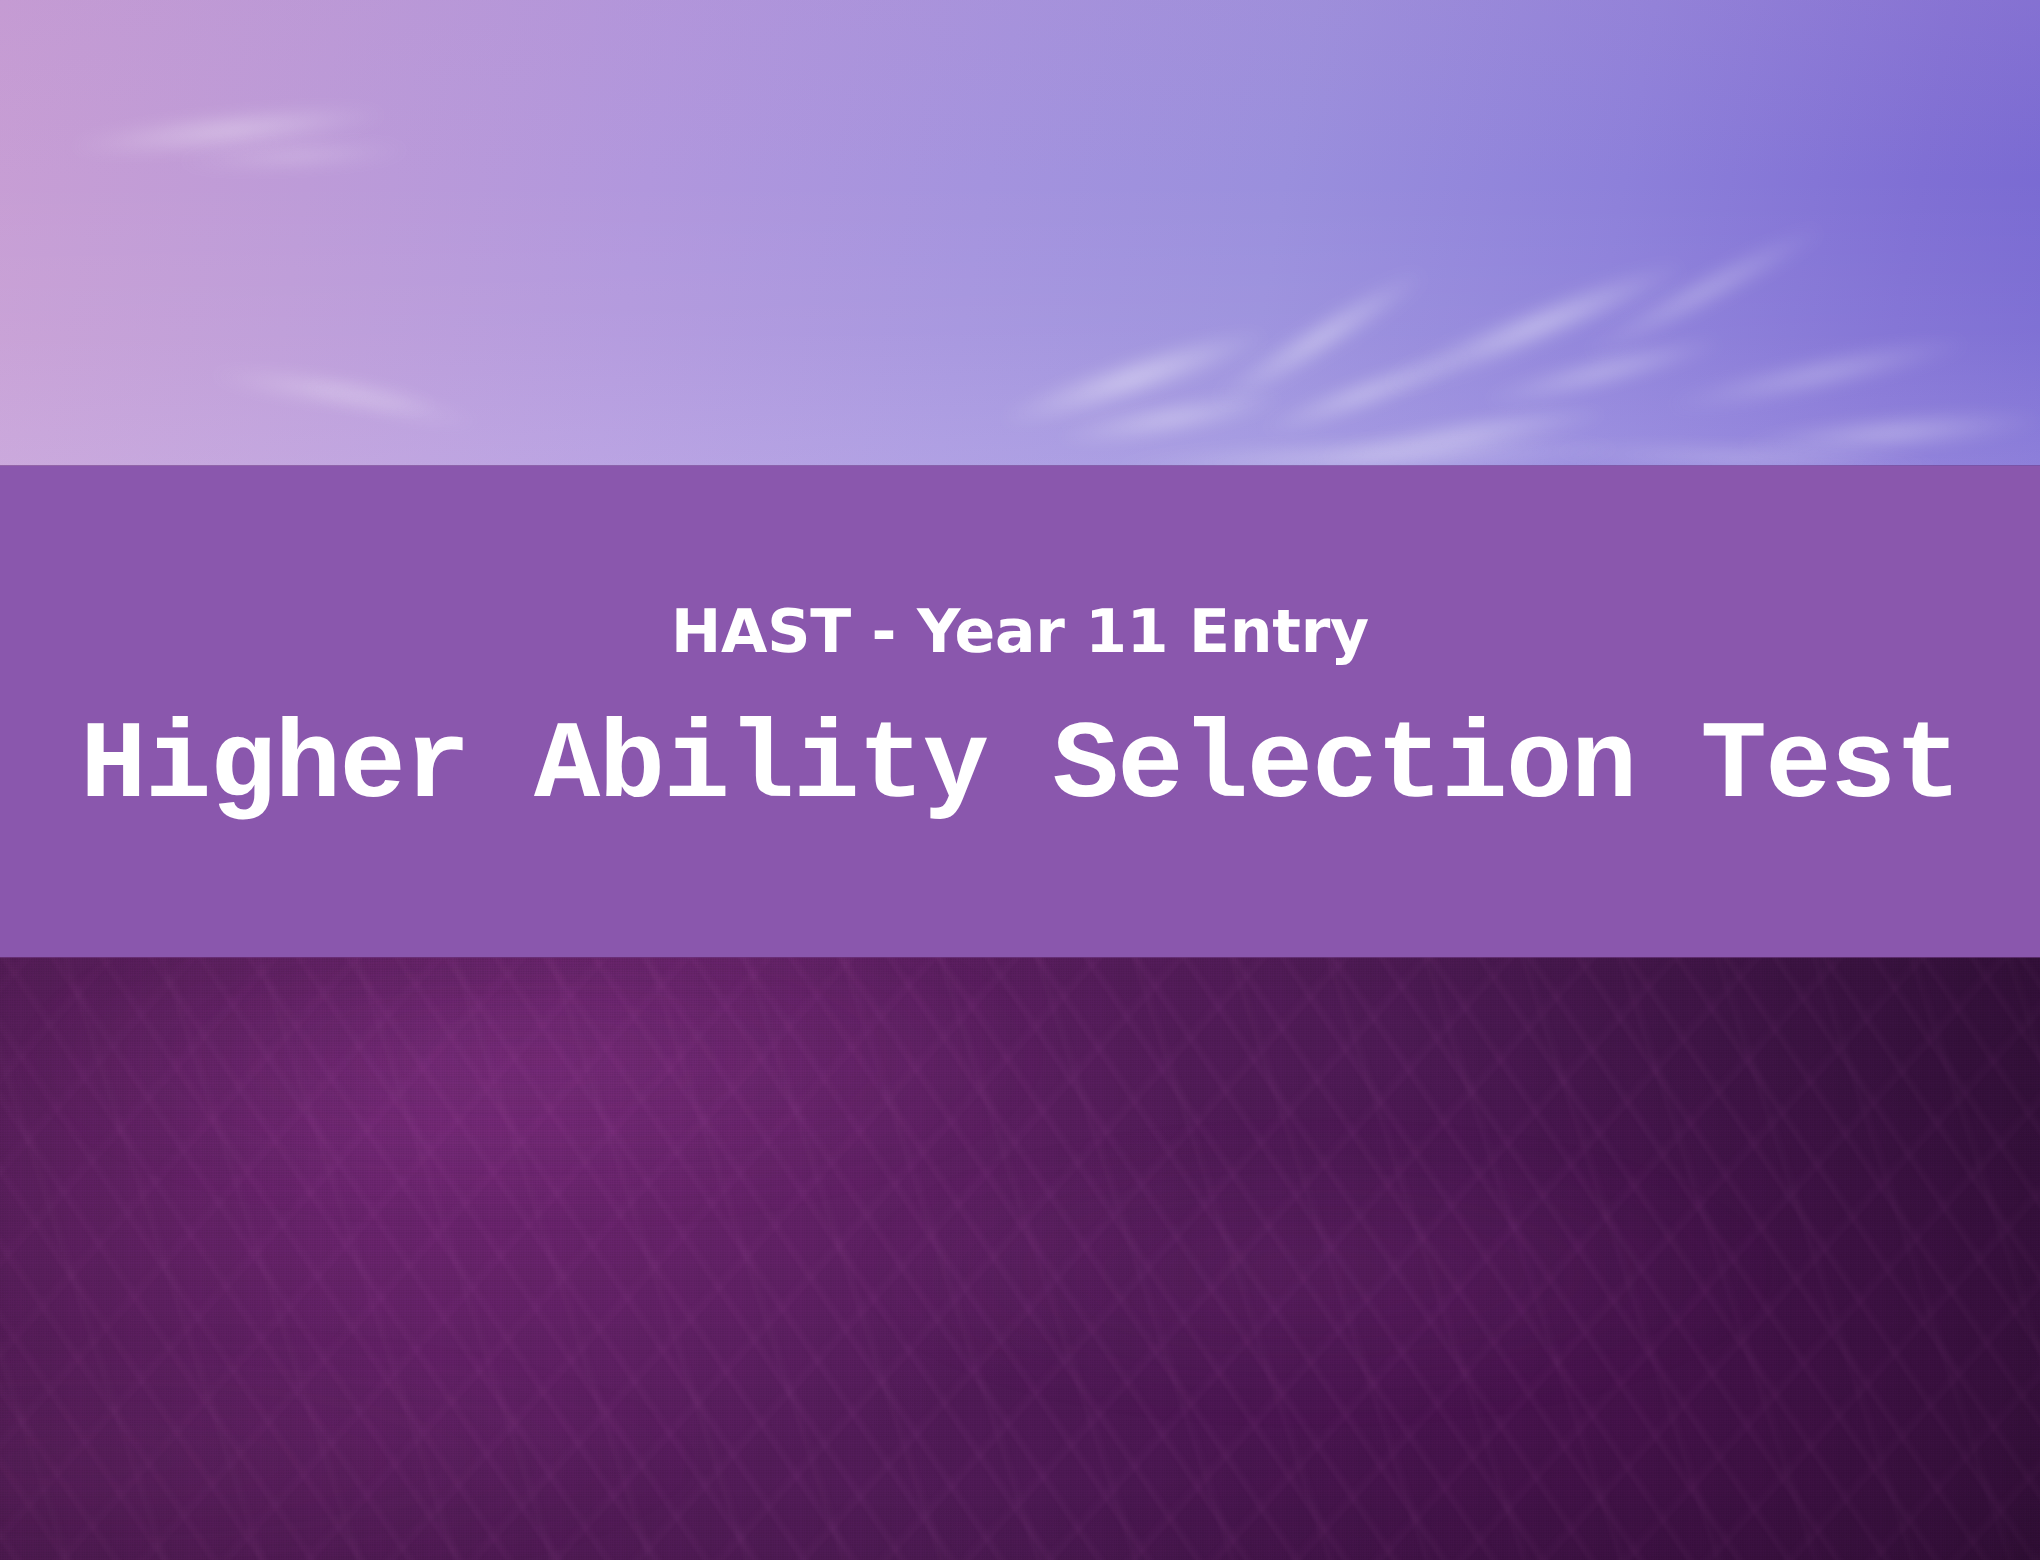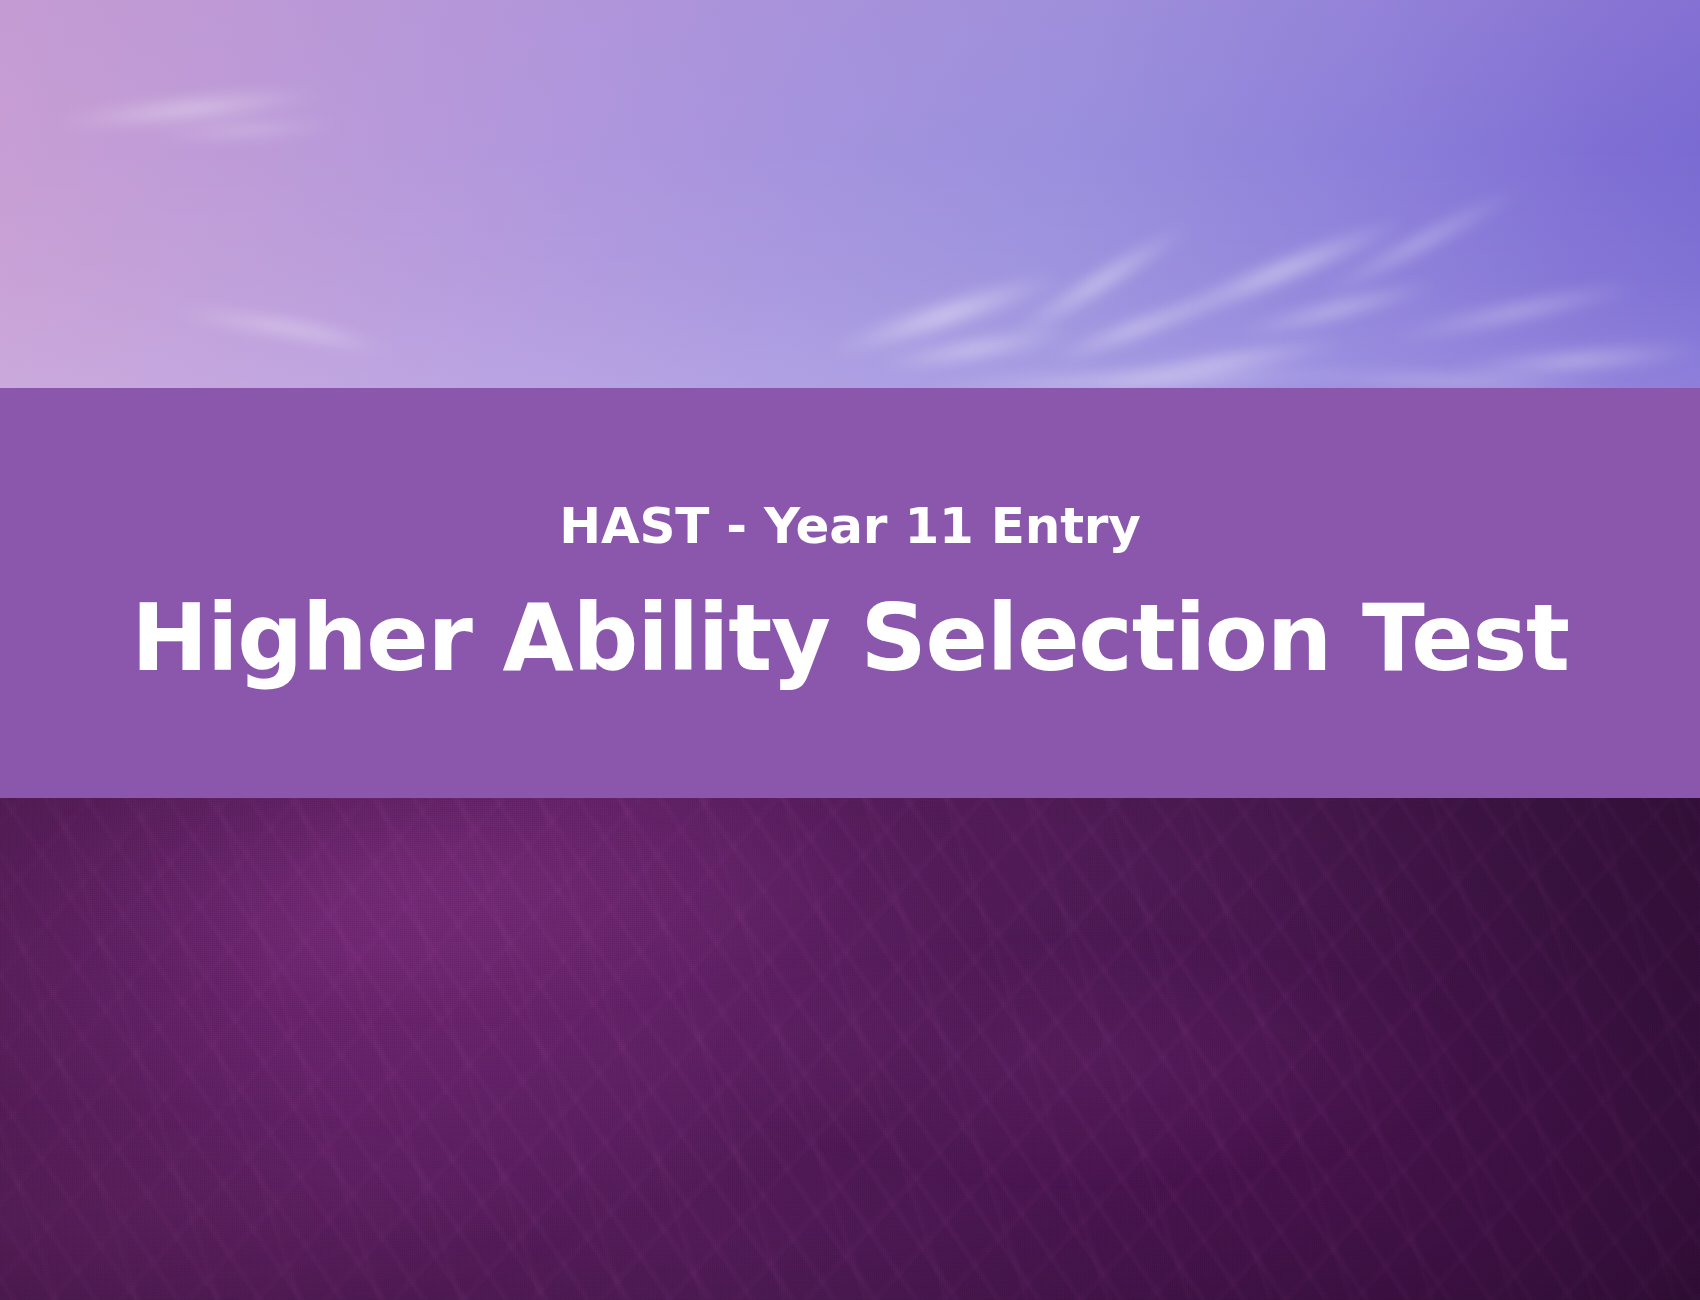--- a/index.html
+++ b/index.html
@@ -76,20 +76,21 @@
     white-space:nowrap;
     margin-bottom:42px;
   }
   .maintitle {
     color:#ffffff;
     font-size:92px;
     font-weight:bold;
     letter-spacing:-1.2px;
     line-height:1;
     white-space:nowrap;
+    font-family:Liberation Mono, monospace;
   }
 
   
   .board {
     position:absolute;
     left:0; top:798px;
     width:1700px; height:502px;
     background:
       radial-gradient(ellipse 900px 420px at 22% 30%, #6d2570 0%, rgba(109,37,112,0) 70%),
       radial-gradient(ellipse 850px 430px at 78% 75%, #4a1350 0%, rgba(74,19,80,0) 72%),

